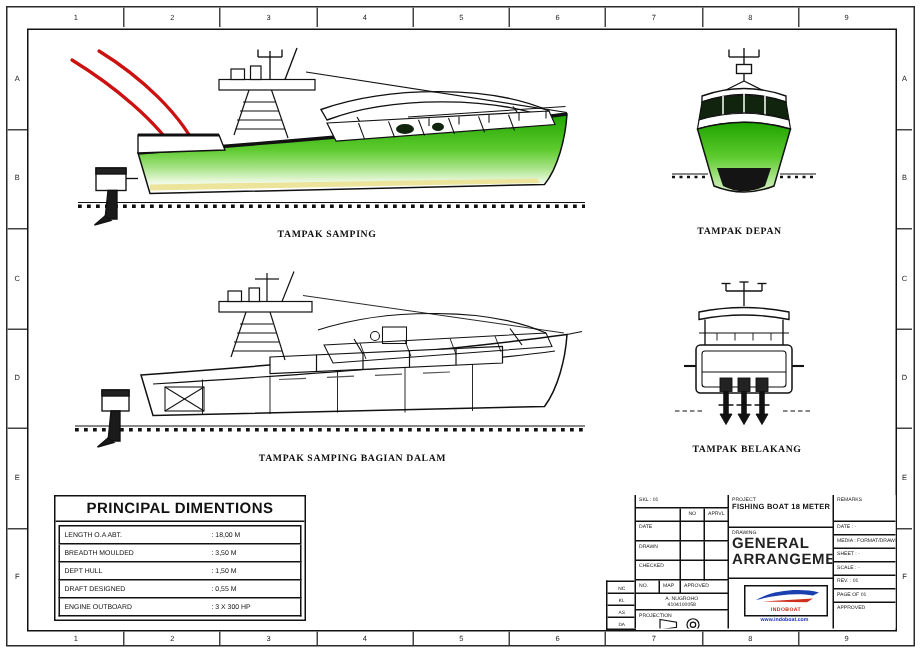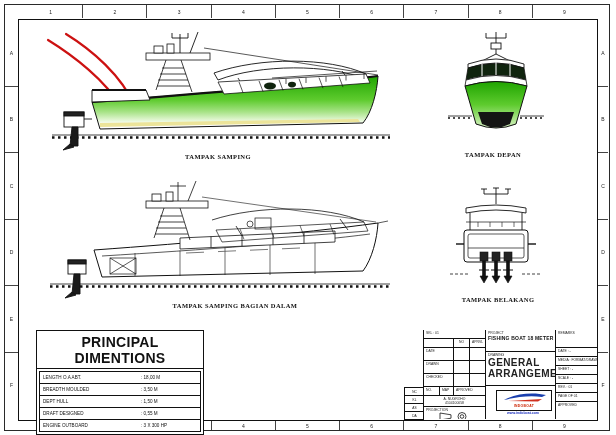--- a/index.html
+++ b/index.html
@@ -22,21 +22,21 @@
   .band-h span:last-child{border-right:none;}
   .band-v span{border-bottom:1px solid #444;}
   .band-v span:last-child{border-bottom:none;}
 
   
   .view-label{font-family:"Liberation Serif",serif;font-weight:bold;font-size:6.5px;
               letter-spacing:.4px;text-align:center;white-space:nowrap;}
 
   
   .dim-table{left:36px;top:330px;width:166px;border:1px solid #111;background:#fff;}
-  .dim-title{font-size:14px;font-weight:bold;text-align:center;letter-spacing:.3px;
+  .dim-title{font-size:10px;font-weight:bold;text-align:center;letter-spacing:.3px;
              padding:3px 0 2px 0;border-bottom:1px solid #111;}
   .dim-rows{padding:2px 2px 2px 2px;}
   .dim-row{display:flex;justify-content:space-between;align-items:center;height:11px;
            border:1px solid #111;border-top:none;font-size:4.6px;padding:0 3px;}
   .dim-row:first-child{border-top:1px solid #111;}
   .dim-row .v{width:56px;text-align:left;}
 
   
   .tb{left:423px;top:330px;width:173px;height:89px;border-left:1px solid #111;background:#fff;font-size:4px;}
   .tb .cell{position:absolute;border-right:1px solid #111;border-bottom:1px solid #111;

